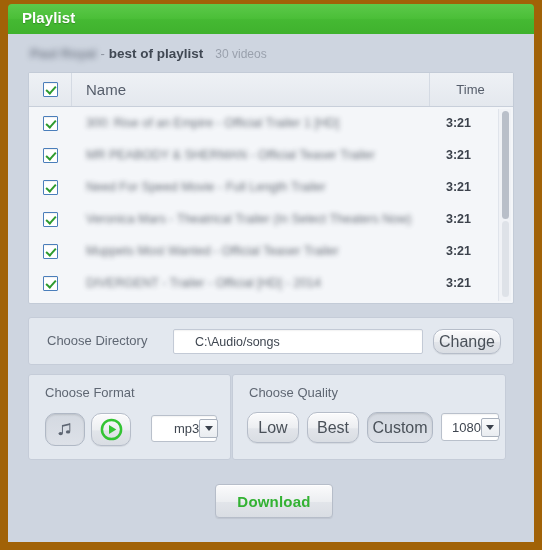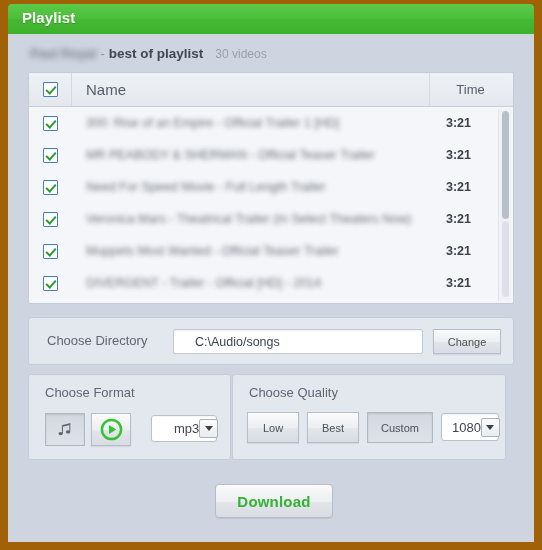--- a/index.html
+++ b/index.html
@@ -282,24 +282,24 @@
     font-size: 12.5px;
     color: #3f4650;
     padding: 0 21px;
     outline: none;
     box-shadow: inset 0 1px 1.5px rgba(0,0,0,0.06);
   }
   .btn {
     font-family: "Liberation Sans", sans-serif;
     background: linear-gradient(to bottom, #fbfbfc 0%, #eceef1 52%, #e2e5ea 54%, #d9dde3 100%);
     border: 1px solid #b6bdc9;
-    border-radius: 0;
+    border-radius: 10px;
     box-sizing: border-box;
     color: #4a5159;
-    font-size: 11px;
+    font-size: 16px;
     cursor: pointer;
     box-shadow: 0 1px 1px rgba(0,0,0,0.07), inset 0 1px 0 rgba(255,255,255,0.85);
     display: flex;
     align-items: center;
     justify-content: center;
     padding: 0;
   }
   .btn-pressed {
     background: linear-gradient(to bottom, #d4d9e1 0%, #dde1e8 100%);
     border: 1px solid #b0b8c5;

